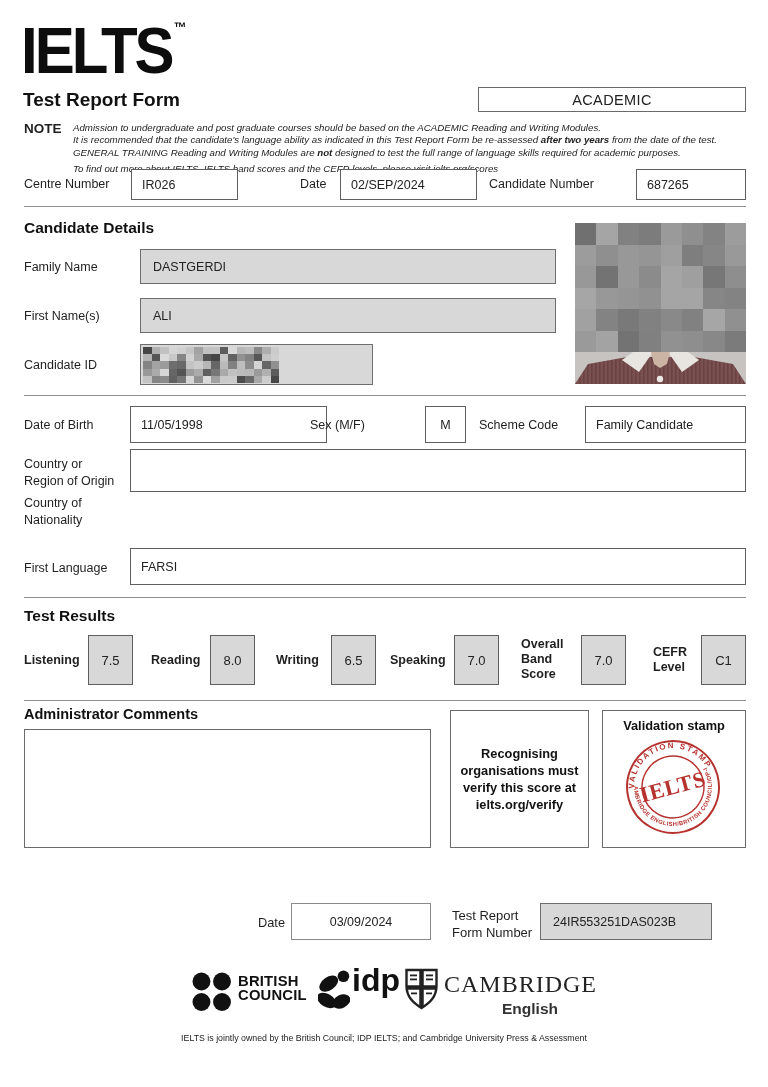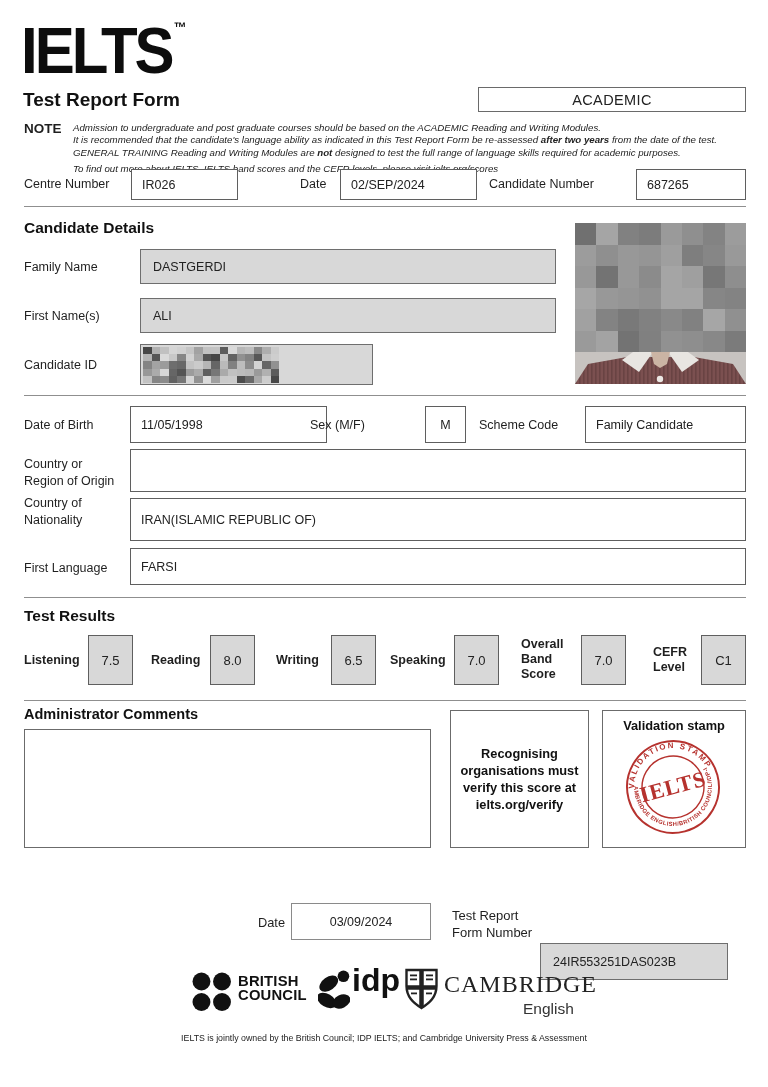--- a/index.html
+++ b/index.html
@@ -62,21 +62,21 @@
 
   
   .trf-lbl{position:absolute;left:452px;top:907px;font-size:13px;line-height:17px;}
 
   
   .bc-text{position:absolute;left:238px;top:975px;font-size:14.8px;font-weight:800;
            line-height:13.8px;letter-spacing:.2px;color:#111;}
   .idp-text{position:absolute;left:352px;top:962px;font-size:32px;font-weight:800;color:#111;}
   .cam-text{position:absolute;left:444px;top:971px;font-family:"Liberation Serif",serif;
             font-size:24px;letter-spacing:1px;color:#222;}
-  .cam-sub{position:absolute;left:523px;top:1000px;font-size:15.5px;color:#333;}
+  .cam-sub{position:absolute;left:502px;top:1000px;font-size:15.5px;color:#333;font-weight:bold;}
   .footer-note{position:absolute;left:0;top:1033px;width:768px;text-align:center;
                font-size:8.8px;color:#222;}
   svg{display:block;}
 </style>
 </head>
 <body>
 
 <div class="page">
 
   <div class="ielts-logo"><span>IELTS</span><span class="ielts-tm">™</span></div>
@@ -287,23 +287,20 @@
   <div class="vbox" style="left:585px;top:406px;width:161px;height:37px;">
       <span>Family Candidate</span>
     </div>
 
   <div class="lbl" style="left:24px;top:456px;"><span>Country or</span><br><span>Region of Origin</span></div>
   <div class="vbox" style="left:130px;top:449px;width:616px;height:43px;">
       <span></span>
     </div>
 
   <div class="lbl" style="left:24px;top:495px;"><span>Country of</span><br><span>Nationality</span></div>
-  <div class="vbox" style="left:130px;top:498px;width:616px;height:43px;">
-      <span>IRAN(ISLAMIC REPUBLIC OF)</span>
-    </div>
 
   <div class="lbl" style="left:24px;top:560px;">First Language</div>
   <div class="vbox" style="left:130px;top:548px;width:616px;height:37px;">
       <span>FARSI</span>
     </div>
 
   <div class="hr" style="top:597px;"></div>
 
   <div class="sect-title" style="left:24px;top:607px;">Test Results</div>
 
@@ -360,21 +357,21 @@
         </g>
       </svg>
     </div>
   </div>
 
   <div class="lbl" style="left:258px;top:914px;font-size:12.8px;">Date</div>
   <div class="vbox center" style="left:291px;top:903px;width:140px;height:37px;border-color:#8a8a8a;">
       <span>03/09/2024</span>
     </div>
   <div class="trf-lbl"><span>Test Report</span><br><span>Form Number</span></div>
-  <div class="gbox" style="left:540px;top:903px;width:188px;height:37px;margin-top:40px;">
+  <div class="gbox" style="left:540px;top:903px;width:172px;height:37px;">
       <span>24IR553251DAS023B</span>
     </div>
 
   <svg style="position:absolute;left:192px;top:972px;" width="40" height="40" viewBox="0 0 38 38">
     <g fill="#111">
       <circle cx="9" cy="9" r="8.5"></circle>
         <circle cx="28.5" cy="9" r="8.5"></circle>
       <circle cx="9" cy="28.5" r="8.5"></circle>
         <circle cx="28.5" cy="28.5" r="8.5"></circle>
     </g>

